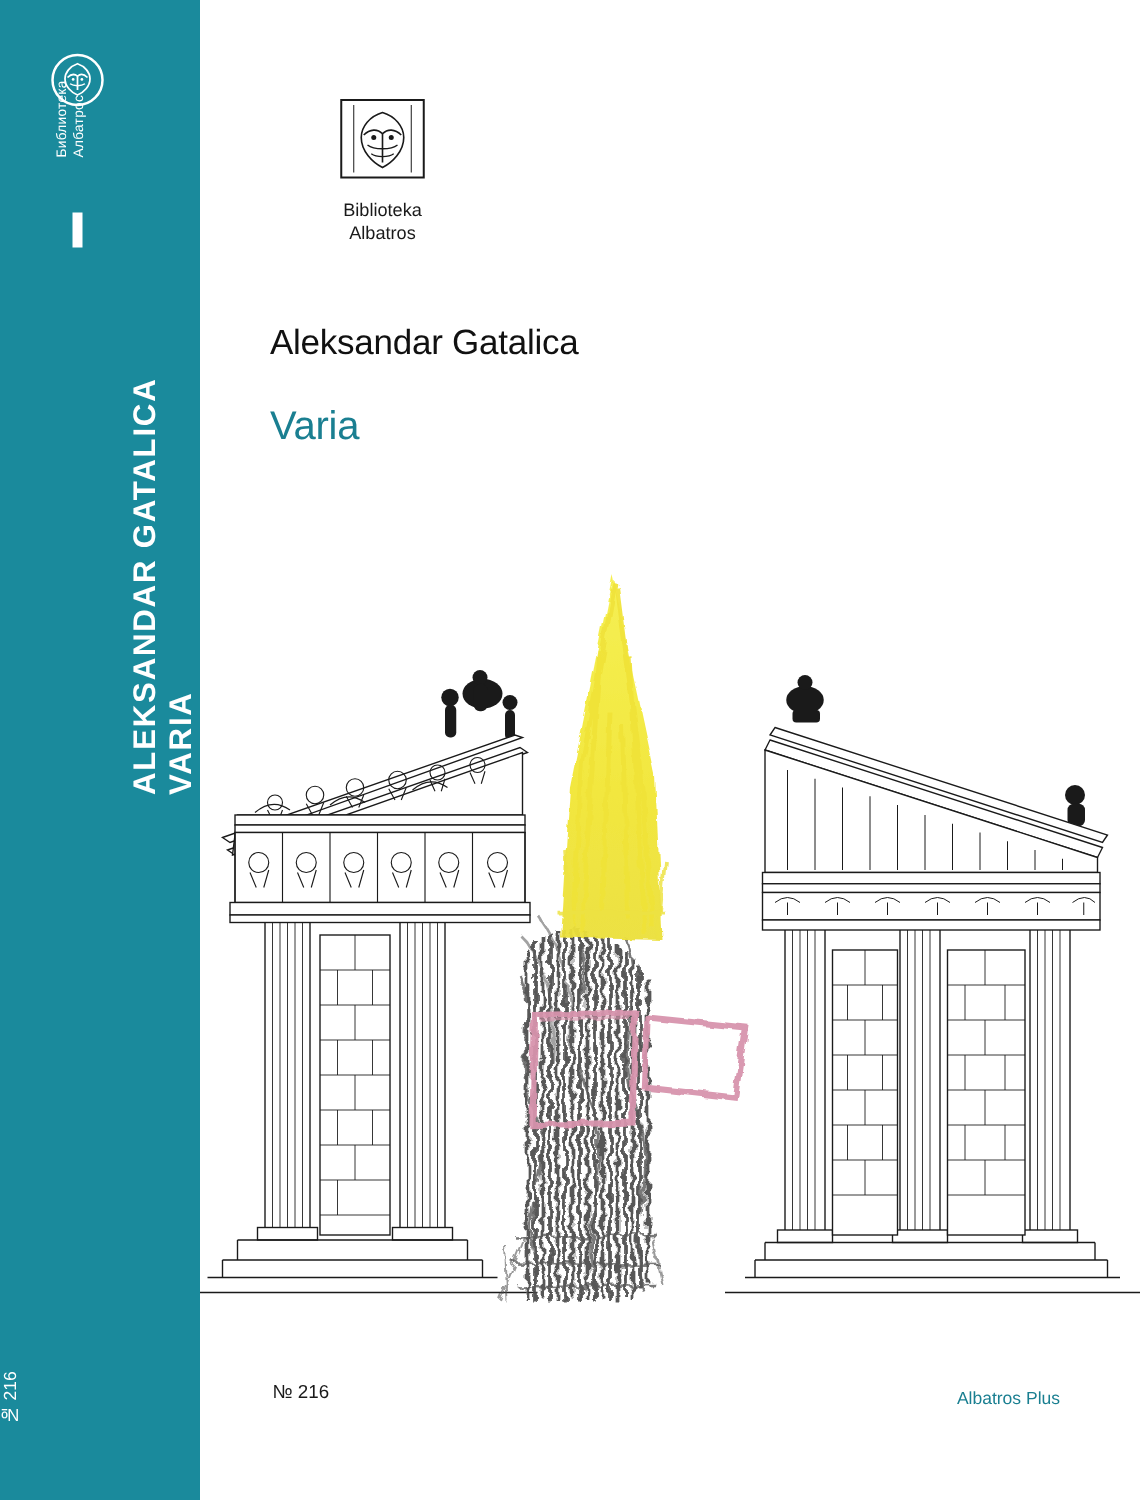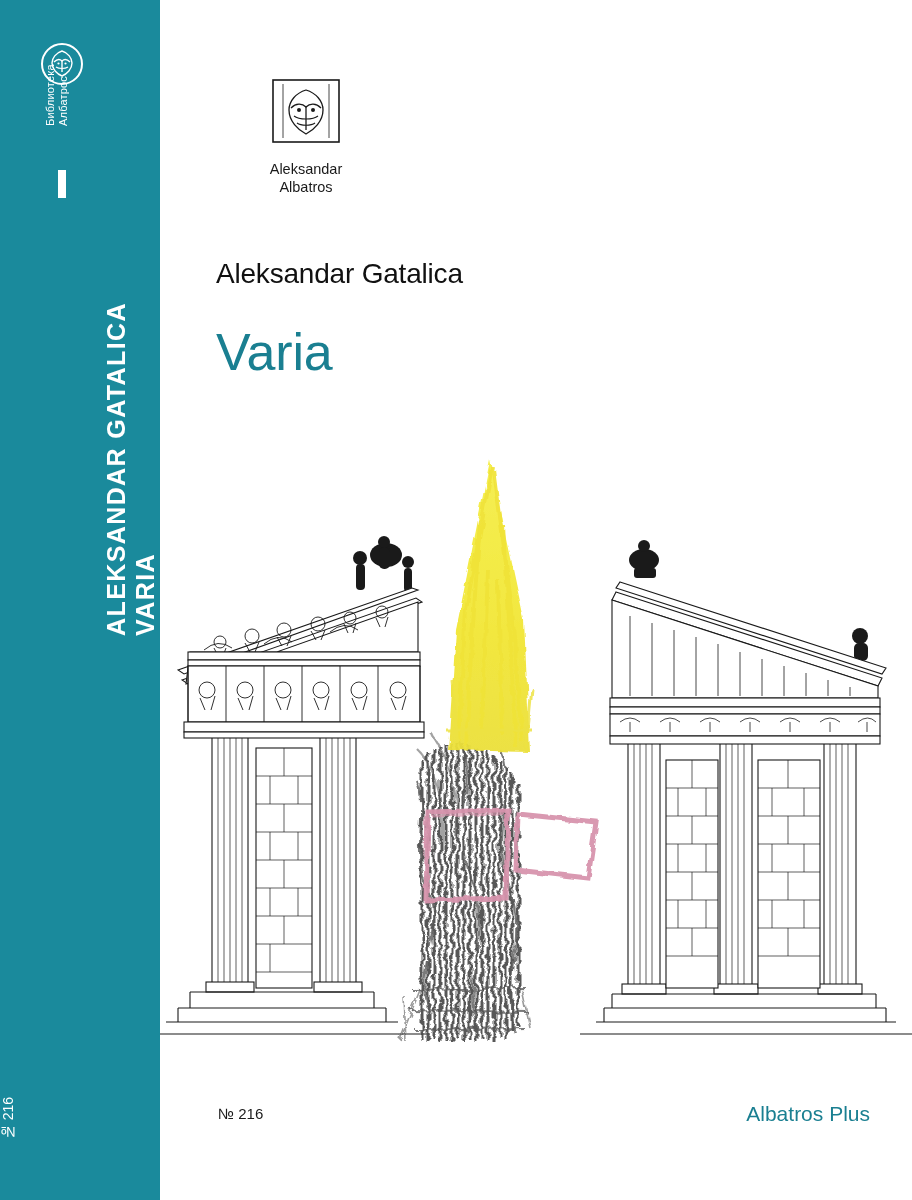--- a/index.html
+++ b/index.html
@@ -131,38 +131,38 @@
     top: 258px;
     font-size: 28px;
     font-weight: 400;
     color: #111111;
     letter-spacing: -0.2px;
   }
   .booktitle {
     position: absolute;
     left: 56px;
     top: 322px;
-    font-size: 52px;
+    font-size: 32px;
     font-weight: 400;
     color: #1a7f91;
     letter-spacing: -0.2px;
   }
 
   .edition-number {
     position: absolute;
     left: 58px;
     bottom: 78px;
     font-size: 15px;
     color: #1a1a1a;
   }
   .publisher-label {
     position: absolute;
-    right: 42px;
+    right: 64px;
     bottom: 74px;
-    font-size: 21px;
+    font-size: 14px;
     color: #1a7f91;
   }
 
   .art {
     position: absolute;
     left: 0;
     top: 430px;
     width: 752px;
     height: 640px;
   }
@@ -205,21 +205,21 @@
           <path d="M43 12 C33 15 26 23 26 32 C26 43 35 52 43 56 C51 52 60 43 60 32 C60 23 53 15 43 12 Z" fill="none" stroke="#1a1a1a" stroke-width="1.3"></path>
           <path d="M28 30 C33 25 39 25 43 29 C47 25 53 25 58 30" fill="none" stroke="#1a1a1a" stroke-width="1.3"></path>
           <path d="M43 29 L43 52" stroke="#1a1a1a" stroke-width="1.3"></path>
           <path d="M31 38 C36 42 50 42 55 38" fill="none" stroke="#1a1a1a" stroke-width="1.1"></path>
           <path d="M34 45 C38 48 48 48 52 45" fill="none" stroke="#1a1a1a" stroke-width="1.1"></path>
           <circle cx="36" cy="32" r="2" fill="#1a1a1a"></circle>
           <circle cx="50" cy="32" r="2" fill="#1a1a1a"></circle>
           <path d="M20 6 L20 60 M66 6 L66 60" stroke="#1a1a1a" stroke-width="0.8"></path>
         </svg>
       </div>
-      <div class="imprint-name">Aleksandar
+      <div class="imprint-name">Biblioteka
 Albatros</div>
     </div>
 
     <div class="author">Aleksandar Gatalica</div>
 
     <div class="booktitle">Varia</div>
 
     <div class="art">
       <svg viewBox="0 0 752 640" width="752" height="640" aria-hidden="true">
         <defs>

